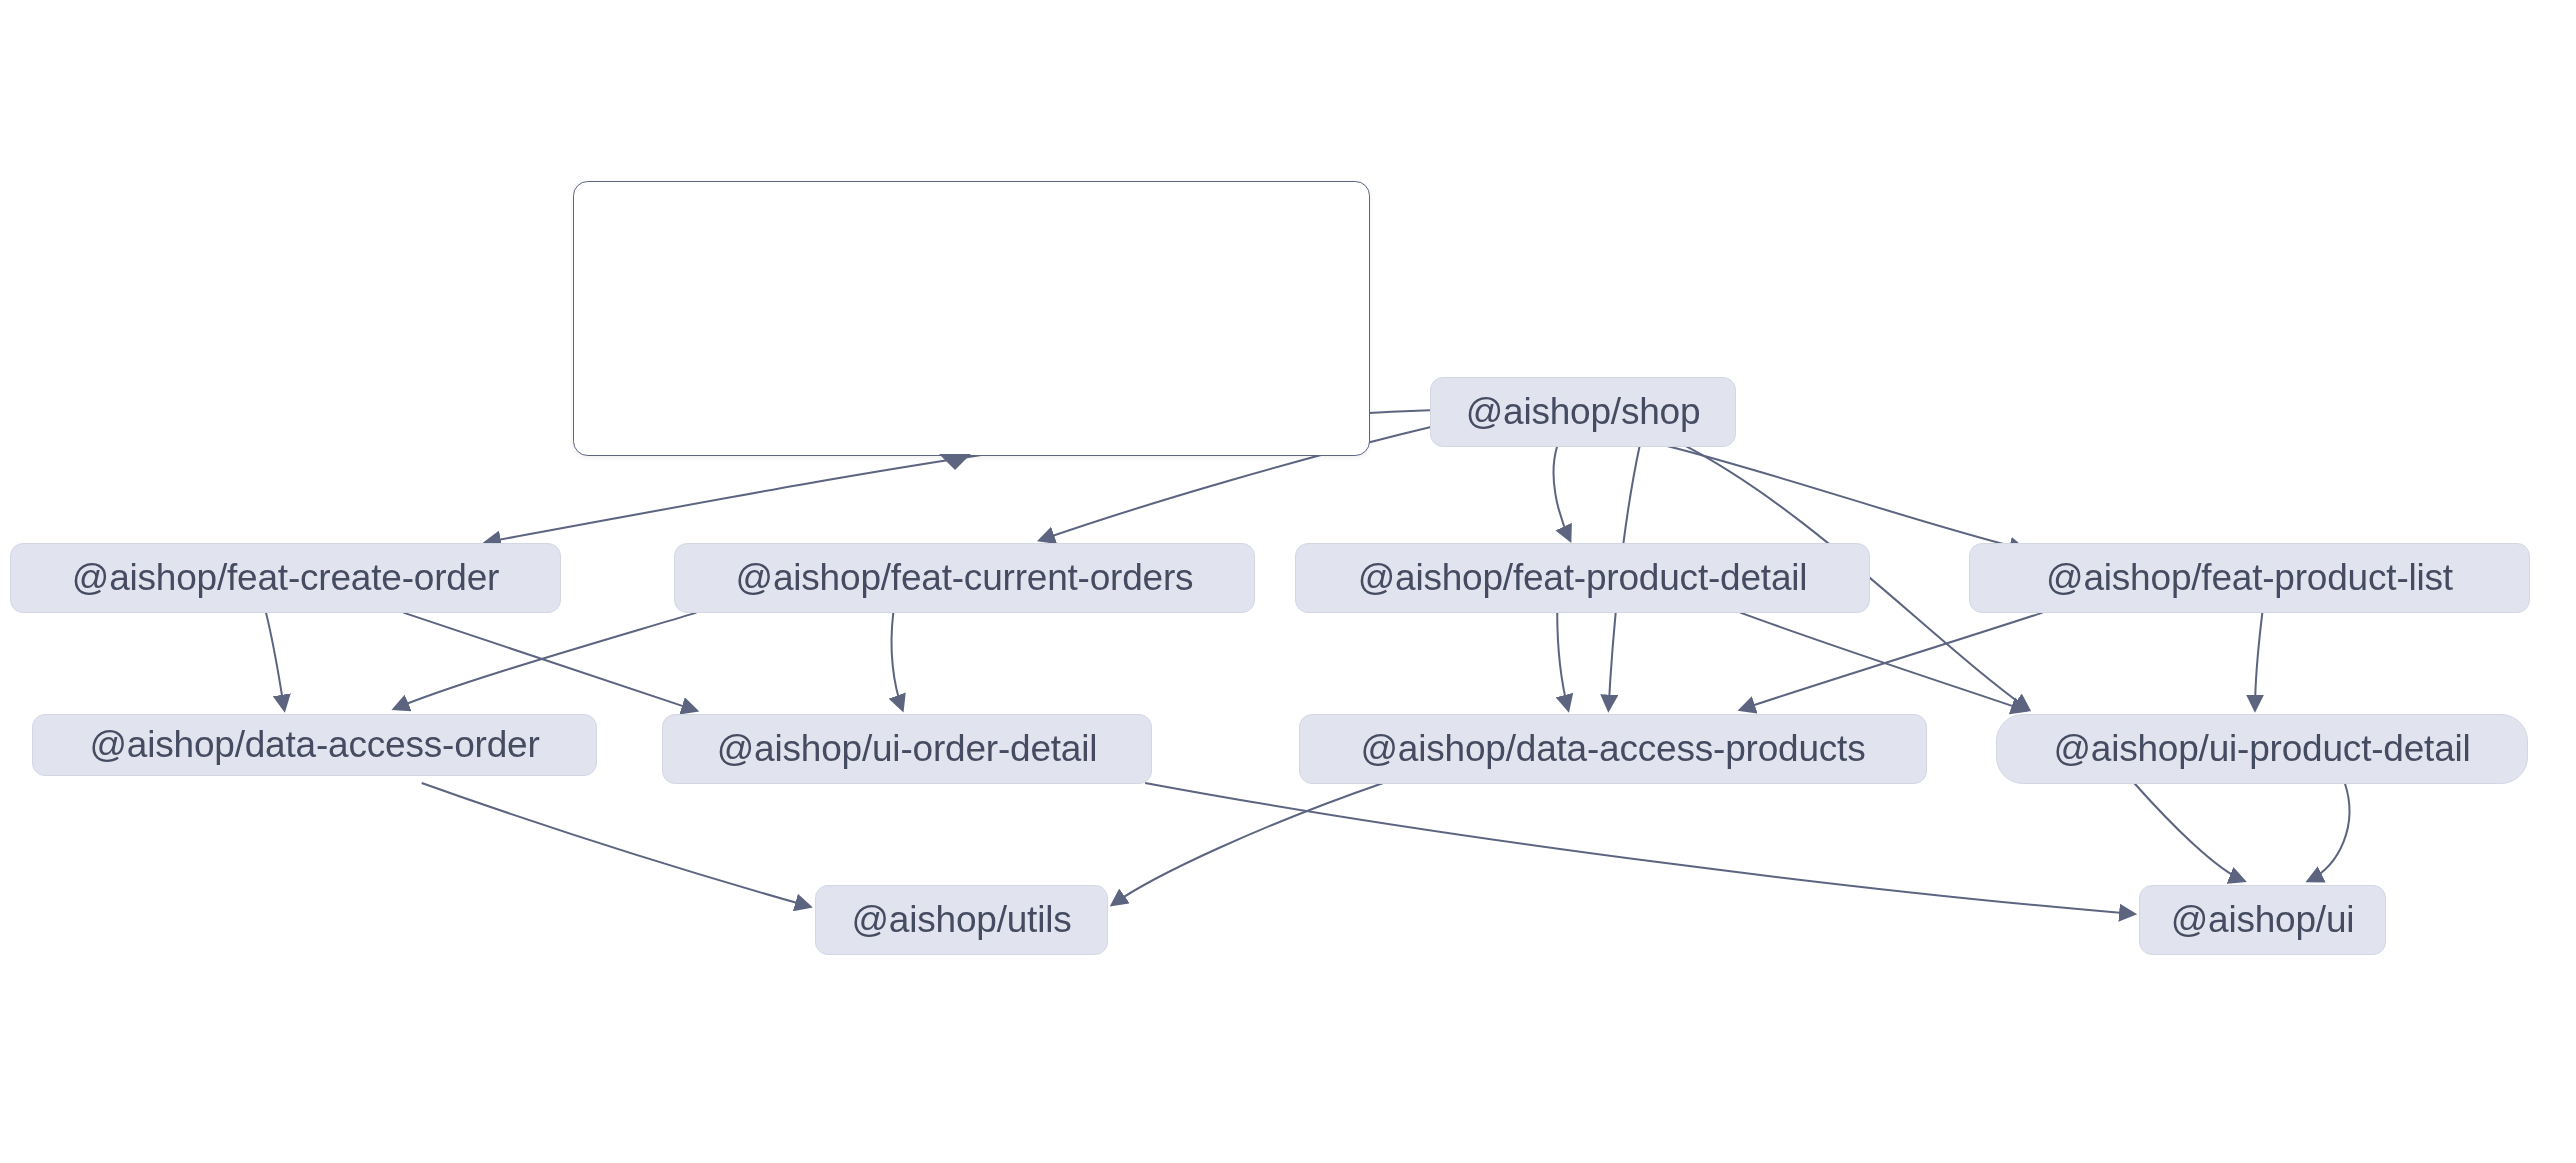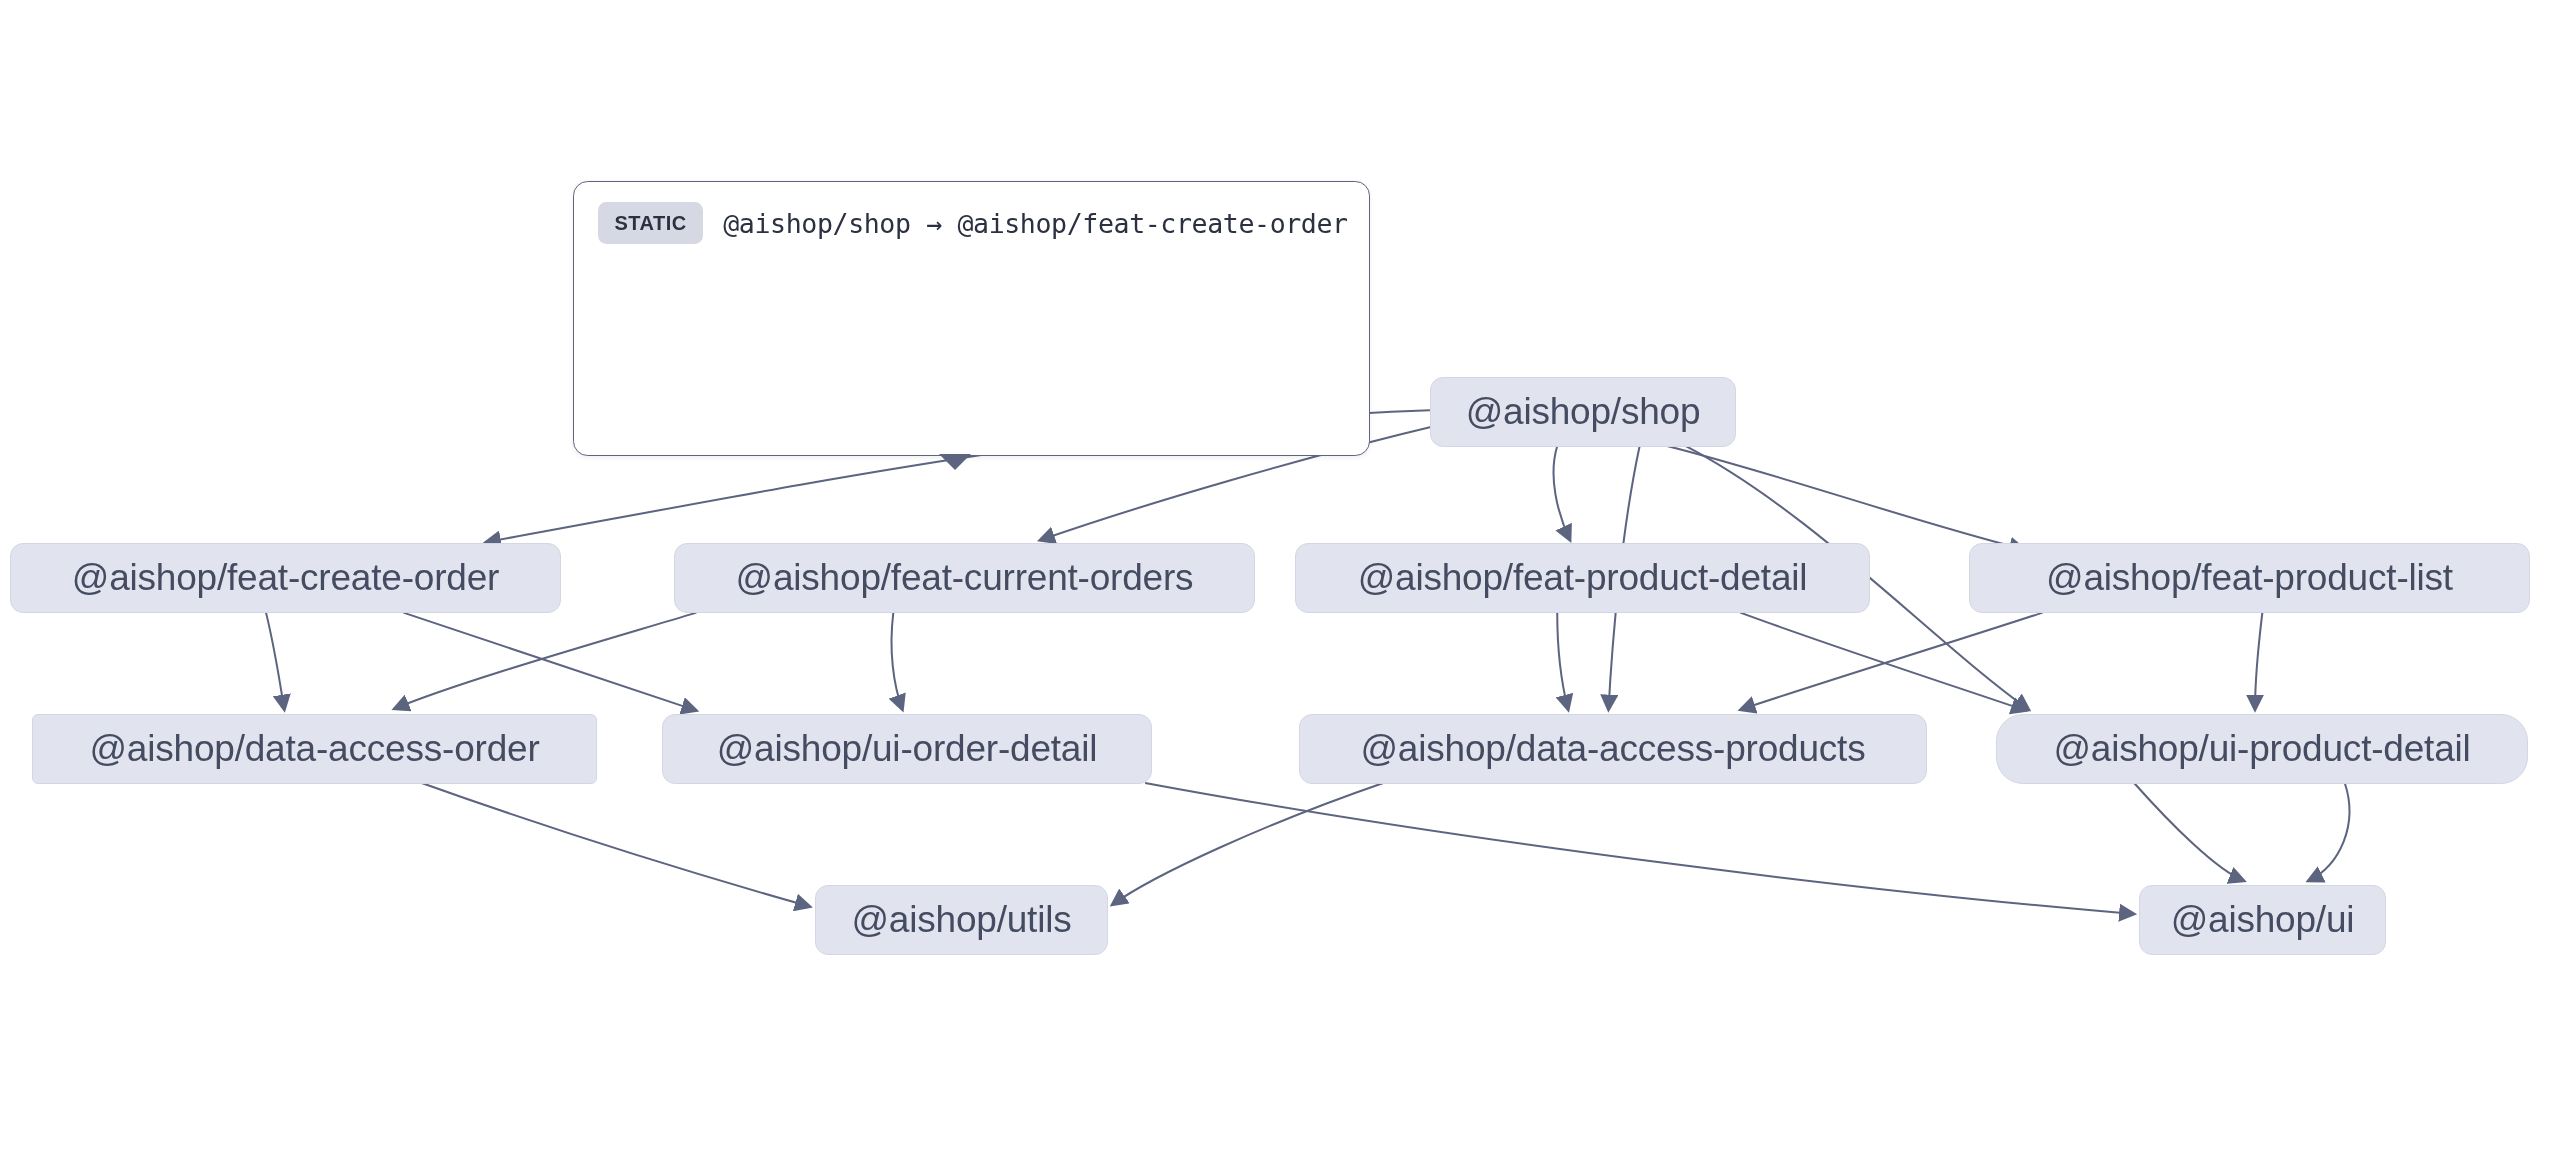--- a/index.html
+++ b/index.html
@@ -159,42 +159,38 @@
       </div>
       <div class="graph-node" style="left: 674px; top: 543px; width: 581px; height: 70px;">
         <span>@aishop/feat-current-orders</span>
       </div>
       <div class="graph-node" style="left: 1295px; top: 543px; width: 575px; height: 70px;">
         <span>@aishop/feat-product-detail</span>
       </div>
       <div class="graph-node" style="left: 1969px; top: 543px; width: 561px; height: 70px;">
         <span>@aishop/feat-product-list</span>
       </div>
-      <div class="graph-node" style="left: 32px; top: 714px; width: 565px; height: 70px; border-radius: 6px;">
+      <div class="graph-node" style="left: 32px; top: 714px; width: 565px; height: 62px;">
         <span>@aishop/data-access-order</span>
       </div>
       <div class="graph-node" style="left: 662px; top: 714px; width: 490px; height: 70px;">
         <span>@aishop/ui-order-detail</span>
       </div>
       <div class="graph-node" style="left: 1299px; top: 714px; width: 628px; height: 70px;">
         <span>@aishop/data-access-products</span>
       </div>
       <div class="graph-node" style="left: 1996px; top: 714px; width: 532px; height: 70px; border-radius: 27px;">
         <span>@aishop/ui-product-detail</span>
       </div>
       <div class="graph-node" style="left: 815px; top: 885px; width: 293px; height: 70px;">
         <span>@aishop/utils</span>
       </div>
       <div class="graph-node" style="left: 2139px; top: 885px; width: 247px; height: 70px;">
         <span>@aishop/ui</span>
       </div>
     </div>
 
   <div id="edge-tooltip" style="left: 573px; top: 181px; width: 797px; min-height: 275px;">
-    <div class="tt-head">
-      <span class="tt-badge">STATIC</span>
-      <span class="tt-title">@aishop/shop → @aishop/feat-create-order</span>
-    </div>
   </div>
   <div id="tooltip-pointer" style="left: 939px; top: 454px;"></div>
 
 </div>
 
 
 </body></html>

